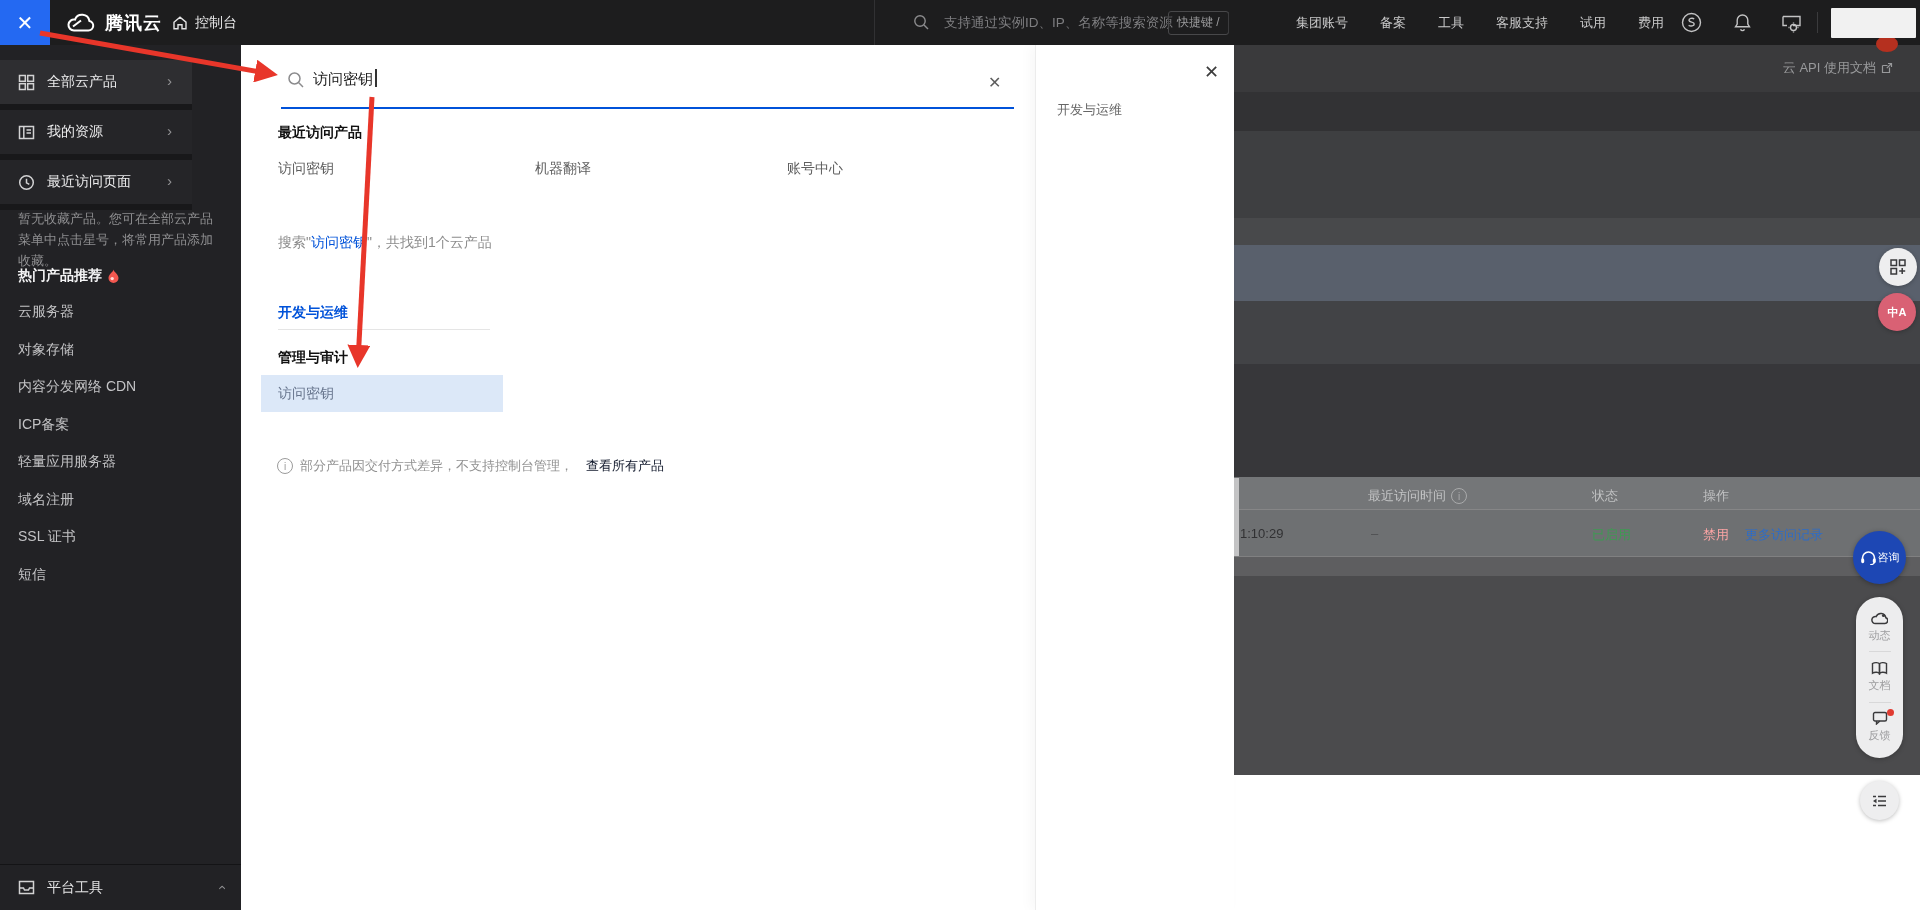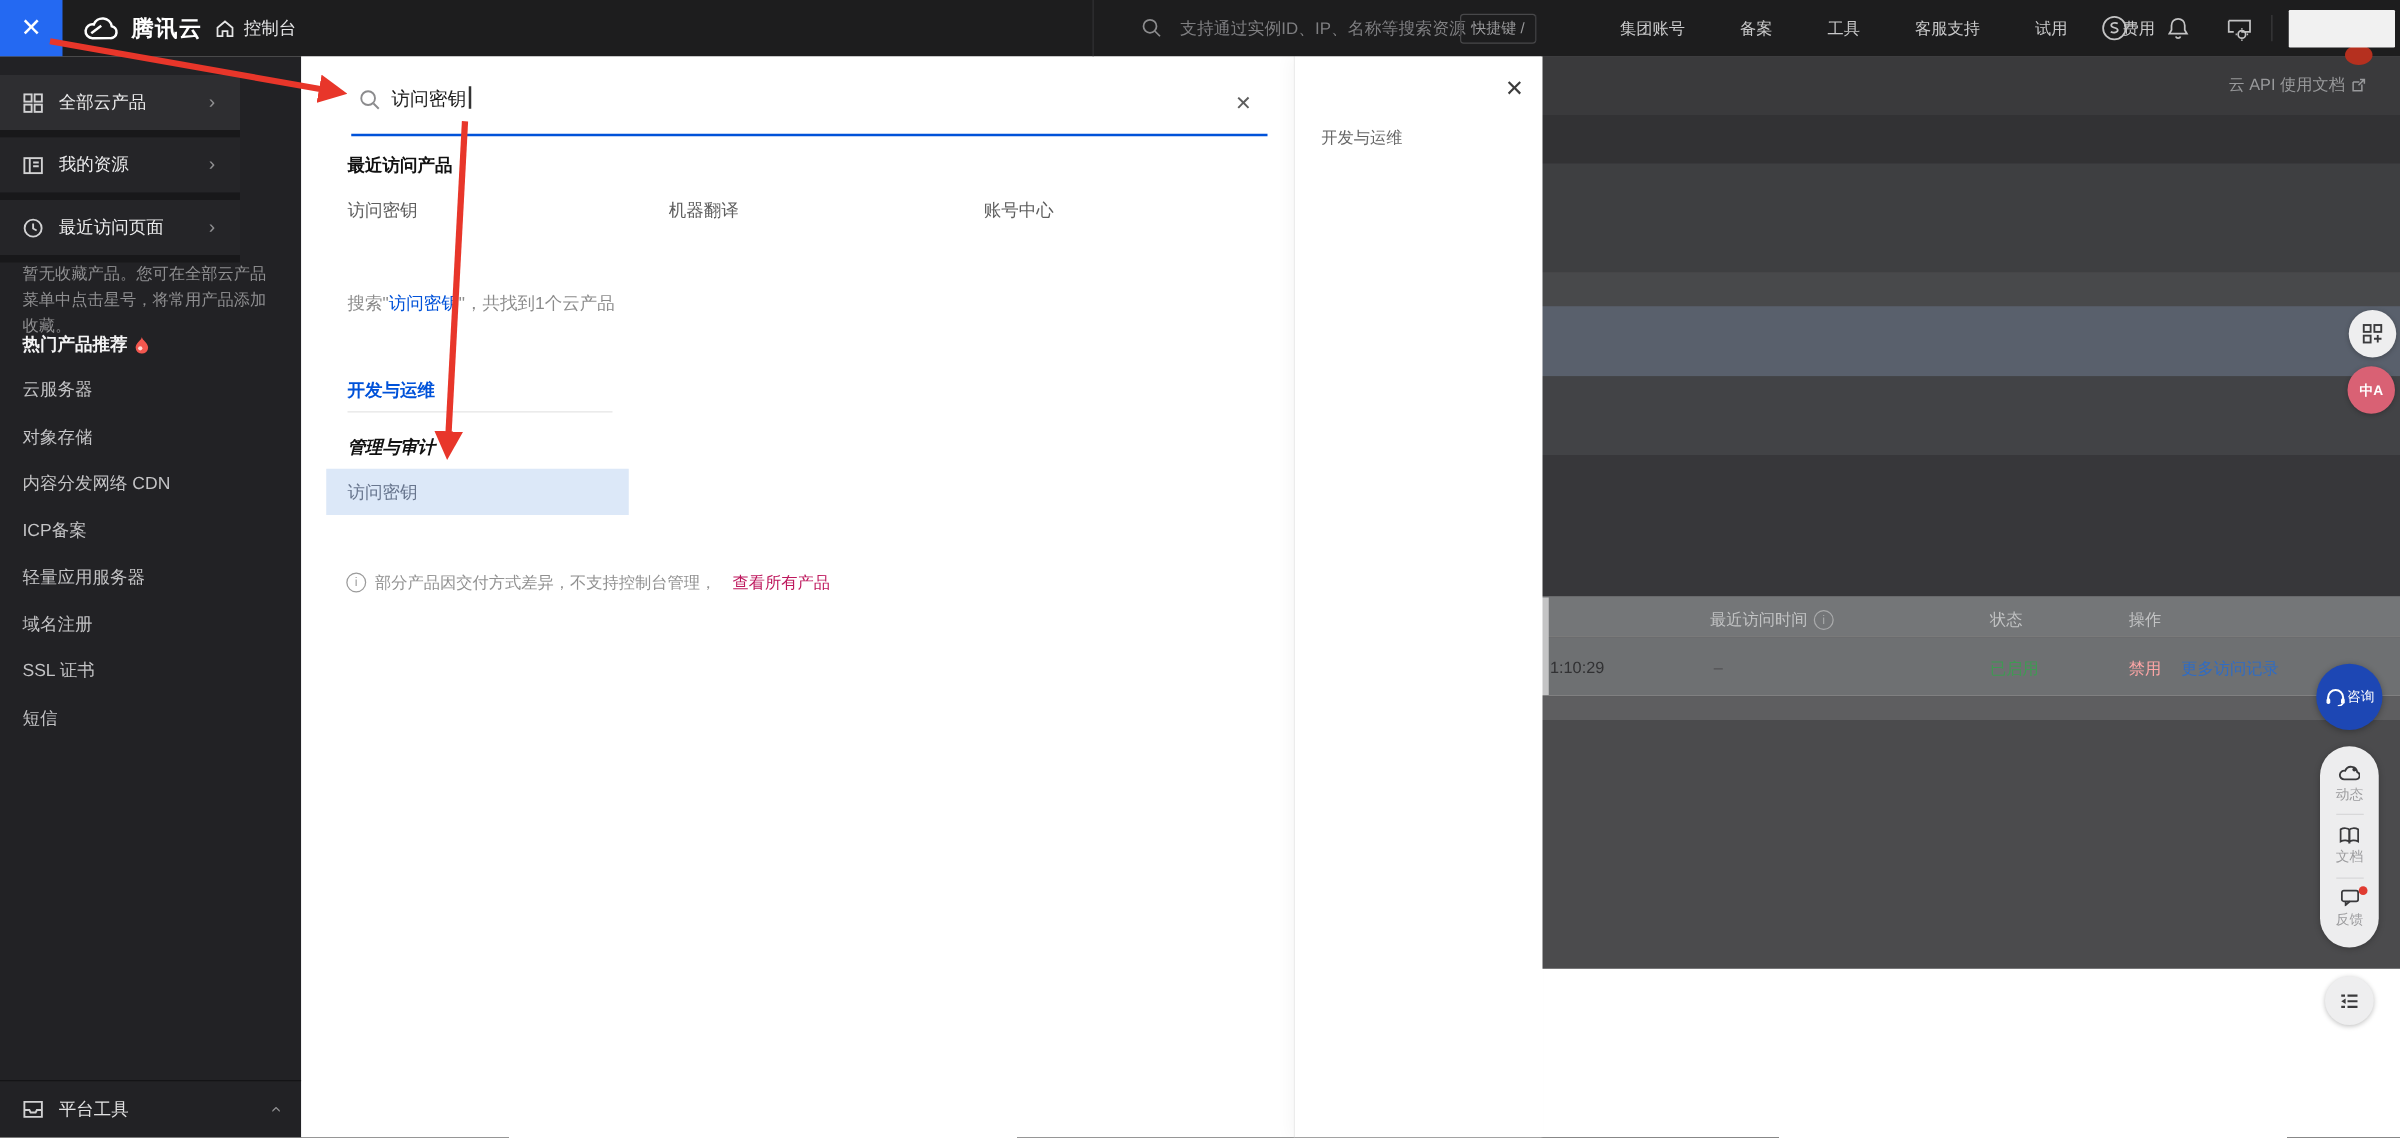--- a/index.html
+++ b/index.html
@@ -12,21 +12,21 @@
   
   #topbar{position:absolute;left:0;top:0;width:1920px;height:45px;background:#1d1d1e;z-index:50;}
   .tb-close{left:0;top:0;width:50px;height:45px;background:#2469f2;color:#fff;font-size:20px;display:flex;align-items:center;justify-content:center;cursor:pointer;}
   .tb-logo{left:66px;top:0;height:45px;gap:9px;color:#fff;font-size:18px;font-weight:bold;letter-spacing:1px;}
   .tb-console{left:172px;top:0;height:45px;gap:7px;color:#e4e4e5;font-size:14px;}
   .tb-vdiv{top:0;width:1px;height:45px;background:#313133;}
   .tb-vdiv2{top:12px;width:1px;height:21px;background:#3b3b3d;}
   .tb-sicon{left:913px;top:14px;}
   .tb-splace{left:944px;top:14px;font-size:13.5px;color:#7e7e80;}
   .tb-shortcut{left:1168px;top:11px;border:1px solid #48484a;border-radius:3px;padding:2px 8px 3px;font-size:12px;color:#9a9a9c;}
-  .tb-menu{left:1296px;top:0;height:45px;gap:44px;font-size:13px;color:#c9c9ca;}
+  .tb-menu{left:1296px;top:0;height:45px;gap:32px;font-size:13px;color:#c9c9ca;}
   .tb-menu span{cursor:pointer;white-space:nowrap;}
   .tb-icon{top:12px;width:21px;height:21px;display:flex;align-items:center;justify-content:center;cursor:pointer;}
   .tb-acct{left:1831px;top:8px;width:85px;height:30px;background:#f1f1f1;border-radius:1px;z-index:2;}
   .tb-redpeek{left:1876px;top:36px;width:22px;height:16px;background:#b5301f;border-radius:50%;z-index:1;}
 
   
   #sidebar{position:absolute;left:0;top:45px;width:241px;height:865px;background:#222225;z-index:40;}
   .s-navwrap{position:absolute;left:0;top:15px;width:192px;font-family:Liberation Mono, monospace;}
   .srow{height:44px;background:#252528;display:flex;align-items:center;padding:0 18px;color:#ececed;font-size:14px;cursor:pointer;}
   .srow.first{background:#2e2e31;}
@@ -67,25 +67,25 @@
   .ov-searchtext{position:absolute;left:72px;top:24px;font-size:15px;color:#1b1b1b;cursor:text;}
   .cursorbar{display:inline-block;width:1.5px;height:18px;background:#333;vertical-align:-3px;margin-left:2px;}
   .ov-clear{position:absolute;left:747px;top:28px;font-size:16px;color:#5d5d5d;cursor:pointer;}
   .ov-underline{position:absolute;left:40px;top:62px;width:733px;height:2px;background:#0052d9;}
   .ov-recent-title{position:absolute;left:37px;top:79px;font-size:14px;font-weight:bold;color:#111;}
   .ov-recent{position:absolute;top:115px;font-size:14px;color:#5e5e5e;cursor:pointer;}
   .ov-result{position:absolute;left:37px;top:189px;font-size:14px;color:#8c8c8c;}
   .ov-result .kw{color:#0052d9;}
   .ov-cat{position:absolute;left:37px;top:259px;font-size:14px;font-weight:600;color:#0052d9;cursor:pointer;}
   .ov-catdiv{position:absolute;left:37px;top:284px;width:212px;height:1px;background:#e5e5e5;}
-  .ov-group{position:absolute;left:37px;top:304px;font-size:14px;font-weight:bold;color:#111;font-style:italic;}
+  .ov-group{position:absolute;left:37px;top:304px;font-size:14px;font-weight:bold;color:#111;}
   .ov-hit{position:absolute;left:20px;top:330px;width:242px;height:37px;background:#dce8f8;cursor:pointer;}
   .ov-hit span{display:block;margin:0 0 0 17px;line-height:37px;font-size:14px;color:#68768e;}
   .ov-info{position:absolute;left:36px;top:412px;display:flex;align-items:center;gap:7px;font-size:13px;color:#919191;}
-  .ov-info .link{color:#be185d;margin-left:6px;cursor:pointer;}
+  .ov-info .link{color:#0f172a;margin-left:6px;cursor:pointer;}
 </style>
 </head>
 <body>
 
 <div id="stage">
 
   <div id="bg">
     <div class="band" style="top:0;height:47px;background:#3a3a3c;">
       <div class="bg-doclink">
         <span>云 API 使用文档</span>

